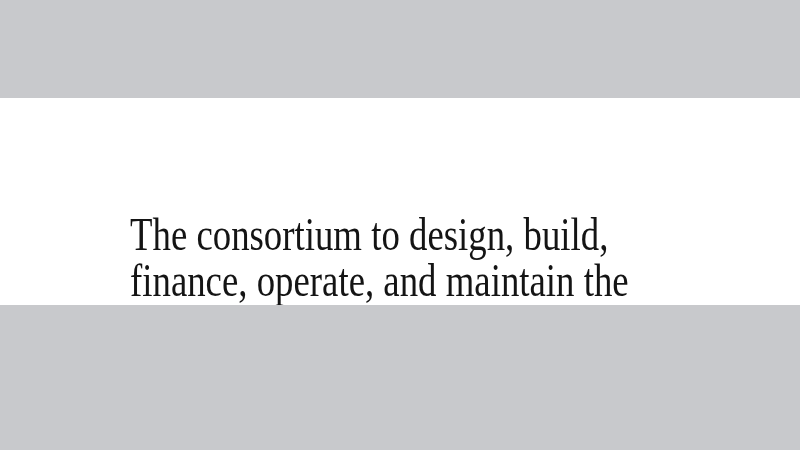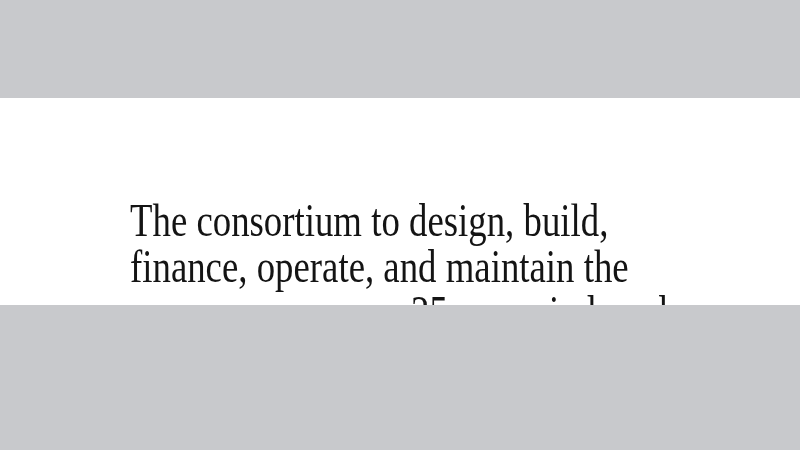--- a/index.html
+++ b/index.html
@@ -23,21 +23,21 @@
   .bar.top {
     top: 0;
     height: 98px;
   }
   .bar.bottom {
     top: 305px;
     height: 145px;
   }
   .content-band {
     position: absolute;
-    top: 98px;
+    top: 112px;
     left: 0;
     width: 800px;
     height: 207px;
     background: var(--content-background, #ffffff);
   }
   .quote-text {
     position: absolute;
     left: 130px;
     top: 100px;
     width: 860px;

